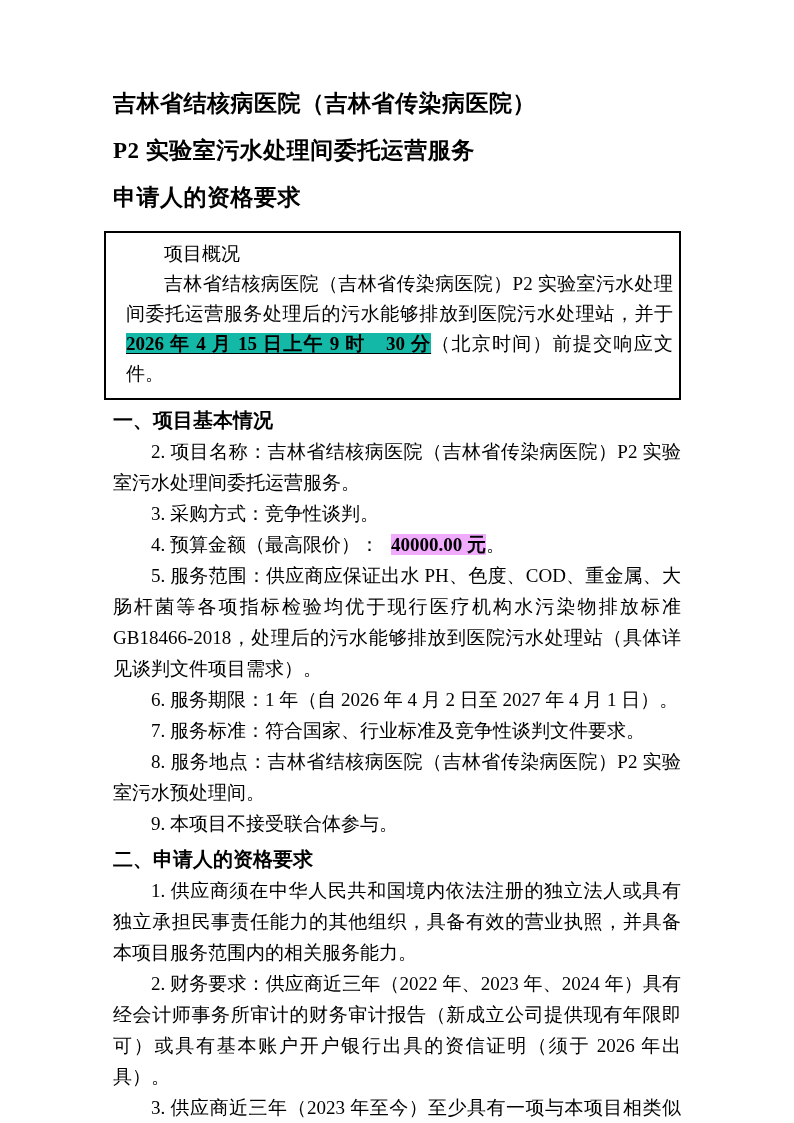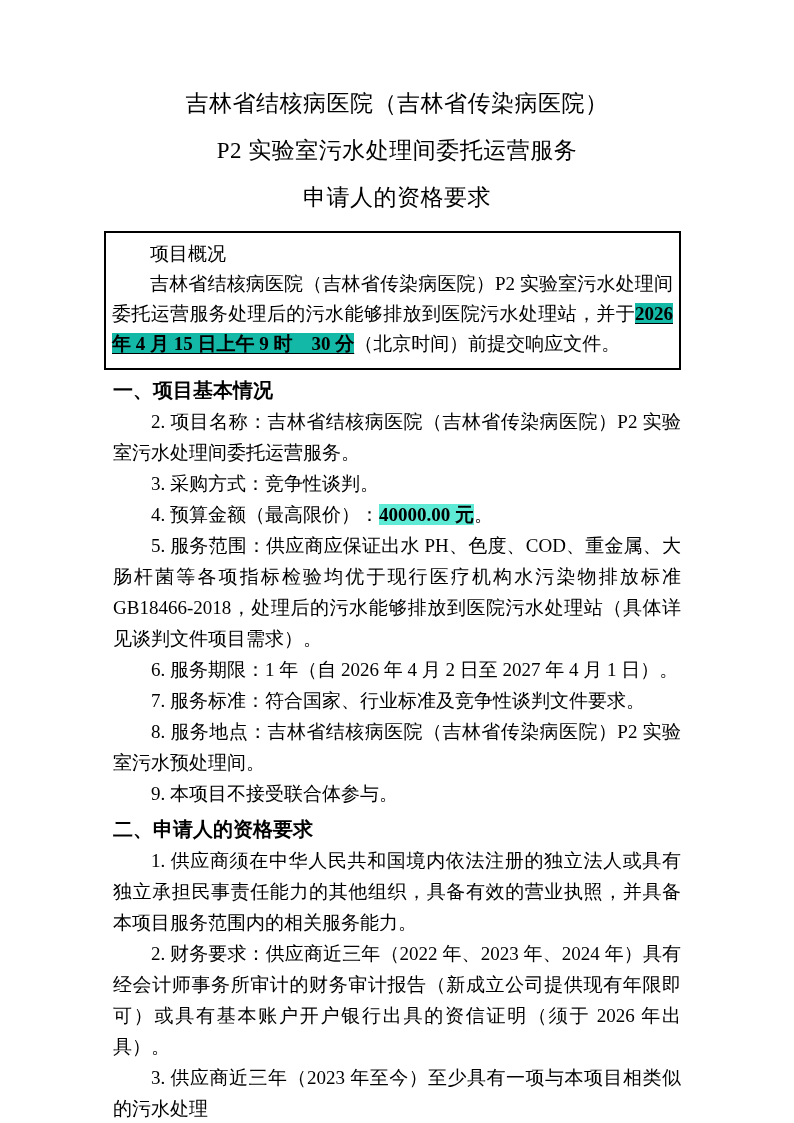--- a/index.html
+++ b/index.html
@@ -12,35 +12,34 @@
     height: 1123px;
     margin: 0 auto;
     background: #ffffff;
     color: #000000;
     padding: 90px 113px 0 113px;
     overflow: hidden;
   }
 
   
   .doc-title {
-    text-align: center;
     font-size: 23px;
-    font-weight: normal;
+    font-weight: bold;
     line-height: 28px;
     margin-bottom: 19px;
     letter-spacing: 0.5px;
   }
   .doc-title:last-of-type { margin-bottom: 0; }
 
   
   .overview-box {
     margin-left: -9px;
     margin-top: 11px;
     border: 2px solid #000000;
-    padding: 6px 6px 9px 6px;
+    padding: 6px 6px 9px 20px;
     font-size: 19px;
     line-height: 30px;
   }
   .overview-label { text-indent: 2em; }
   .overview-para {
     text-indent: 2em;
     text-align: justify;
   }
 
   
@@ -52,21 +51,21 @@
   }
   .para {
     font-size: 19px;
     line-height: 31px;
     text-indent: 2em;
     text-align: justify;
   }
 
   
   .u  { text-underline-offset: 3px; }
-  .hl { background: #5eead4; font-weight: bold; }
+  .hl { background: #f0abfc; font-weight: bold; margin-left: 12px; }
   .hl-u { background: #14b8a6; font-weight: bold; text-decoration: underline; text-underline-offset: 3px; }
 </style>
 </head>
 <body>
 
 <div class="page">
 
   <div class="doc-title">吉林省结核病医院（吉林省传染病医院）</div>
   <div class="doc-title">P2 实验室污水处理间委托运营服务</div>
   <div class="doc-title">申请人的资格要求</div>

